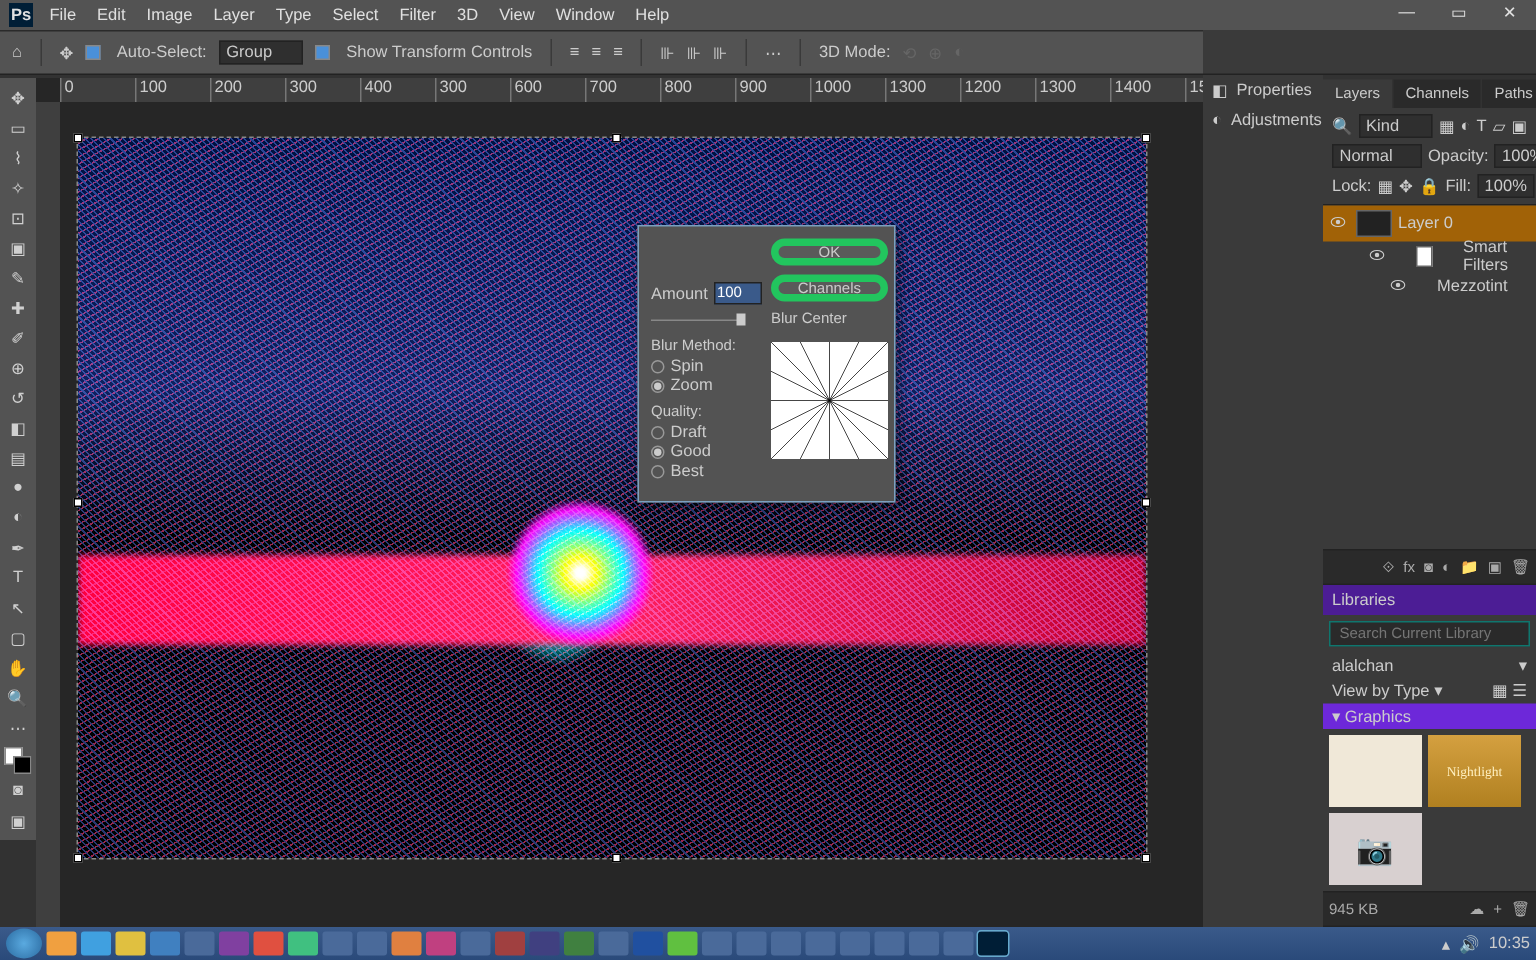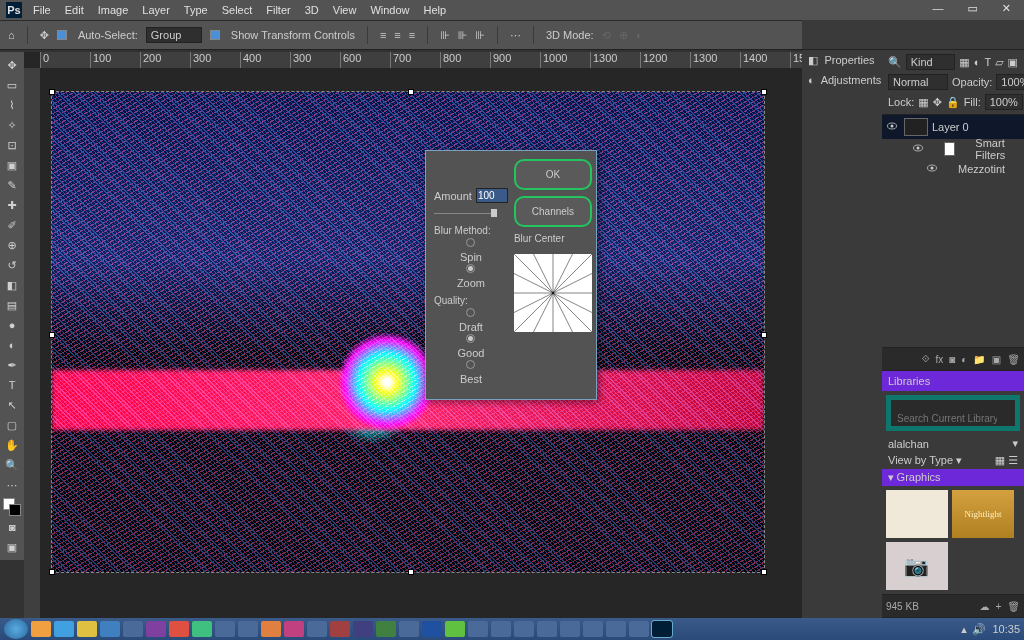--- a/index.html
+++ b/index.html
@@ -38,48 +38,48 @@
 .rightpanels{position:absolute;right:0;top:20px;width:222px;bottom:22px;background:#3a3a3a;display:flex;flex-direction:column;}
 .collapsed-bar{height:30px;border-bottom:1px solid #222;}
 .panel-tabs{display:flex;background:#323232;height:22px;align-items:flex-end;}
 .panel-tabs span{padding:4px 8px;font-size:10px;background:#2a2a2a;margin-right:1px;}
 .panel-tabs span.active{background:#3a3a3a;}
 .layers-opts{padding:4px 6px;display:flex;flex-direction:column;gap:4px;font-size:10px;}
 .row{display:flex;align-items:center;gap:4px;}
 .sel{border:1px solid #222;background:#2f2f2f;padding:1px 4px;height:16px;display:flex;align-items:center;flex:1;}
 .layer-list{flex:0 0 auto;background:#3a3a3a;border-top:1px solid #222;}
 .layer{display:flex;align-items:center;height:24px;gap:4px;padding:0 4px;}
-.layer.active{background:#0f172a;}
+.layer.active{background:#a16207;}
 .eye{width:14px;height:14px;}
 .eye svg{width:12px;height:12px;fill:#ccc;}
 .thumb{width:24px;height:18px;background:#222;border:1px solid #666;}
 .sublayer{padding-left:30px;font-size:10px;height:20px;display:flex;align-items:center;gap:20px;}
-.lib-tabs{background:#6d28d9;height:20px;display:flex;align-items:center;padding:0 6px;font-size:10px;text-align:right;}
+.lib-tabs{background:#4c1d95;height:20px;display:flex;align-items:center;padding:0 6px;font-size:10px;text-align:right;}
 .lib-search{padding:4px;}
-.lib-search input{width:100%;background:#2a2a2a;border:5px solid #0f766e;padding:13px 18px 2px 6px;font-size:10px;color:#888;}
+.lib-search input{width:100%;background:#2a2a2a;border:1px solid #0f766e;padding:2px 18px 2px 6px;font-size:10px;color:#888;}
 .lib-row{padding:2px 6px;font-size:10px;display:flex;align-items:center;justify-content:space-between;}
 .lib-grid{display:flex;flex-wrap:wrap;gap:4px;padding:4px;align-items:flex-end;}
 .lib-item{width:62px;height:48px;background:#eee;}
 .dialog{position:absolute;left:425px;top:150px;width:172px;background:#535353;border:1px solid #7aa0c0;box-shadow:2px 2px 8px rgba(0,0,0,.5);}
 .dlg-title{background:linear-gradient(#585858,#4a4a4a);height:18px;display:flex;align-items:center;justify-content:space-between;padding:0 4px;font-size:10px;border-bottom:1px solid #666;}
 .dlg-close{width:14px;height:12px;background:#c04030;color:#fff;text-align:center;font-size:9px;line-height:12px;}
 .dlg-body{padding:8px;display:flex;gap:6px;}
 .dlg-left{flex:1;font-size:10px;margin-top:29px;}
 .dlg-field{display:flex;align-items:center;gap:4px;margin-bottom:6px;}
 .dlg-field input{width:32px;background:#3a5a8a;border:1px solid #222;color:#fff;font-size:10px;padding:1px;}
 .dlg-slider{width:60px;height:10px;position:relative;margin-bottom:6px;}
 .dlg-slider::before{content:"";position:absolute;top:4px;left:0;right:0;height:1px;background:#888;}
 .dlg-slider .thumb-s{position:absolute;right:-3px;top:0;width:6px;height:8px;background:#ccc;}
 .dlg-group{margin-bottom:6px;}
 .dlg-group .hdr{font-size:10px;margin-bottom:2px;}
-.radio{display:flex;align-items:center;gap:4px;font-size:10px;margin:1px 0;flex-direction:column;}
+.radio{display:flex;align-items:center;gap:4px;font-size:10px;margin:1px 0;}
 .radio .r{width:9px;height:9px;border-radius:50%;border:1px solid #999;display:inline-flex;align-items:center;justify-content:center;}
 .radio .r.on::after{content:"";width:5px;height:5px;background:#ccc;border-radius:50%;}
 .dlg-right{width:80px;display:flex;flex-direction:column;gap:6px;}
-.dlg-btn{background:#5a5a5a;border:2px solid #22c55e;border-radius:10px;height:31px;display:flex;align-items:center;justify-content:center;font-size:10px;}
+.dlg-btn{background:#5a5a5a;border:5px solid #22c55e;border-radius:10px;height:18px;display:flex;align-items:center;justify-content:center;font-size:10px;}
 .blur-center{width:78px;height:78px;background:#fff;margin-top:4px;position:relative;}
 .blur-center svg{width:100%;height:100%;}
 .mini-icons{position:absolute;left:808px;top:50px;width:28px;display:flex;flex-direction:column;gap:2px;padding-top:4px;}
 .panel-strip{height:24px;background:#2a2a2a;border-top:1px solid #222;border-bottom:1px solid #222;display:flex;align-items:center;justify-content:flex-end;gap:6px;padding:0 4px;}
 .panel-strip span{font-size:10px;color:#aaa;}
 .prop-row{height:20px;display:flex;align-items:center;gap:6px;padding:0 6px;font-size:10px;}
 .taskbar{position:absolute;bottom:0;left:0;right:0;height:22px;background:linear-gradient(#3a5a8a,#2a4a7a);display:flex;align-items:center;padding:0 4px;gap:3px;}
 .tb-icon{width:20px;height:16px;background:#4a6a9a;border-radius:2px;}
 .tb-start{width:24px;height:20px;border-radius:50%;background:radial-gradient(circle,#5aaae0,#2a6aa0);}
 .tray{margin-left:auto;display:flex;align-items:center;gap:6px;font-size:10px;color:#fff;}
@@ -288,20 +288,25 @@
       <span>Properties</span>
     </div>
   <div class="prop-row">
       <span>◐</span>
       <span>Adjustments</span>
     </div>
   <div style="flex:1"></div>
 </div>
 
 <div class="rightpanels" style="right:0;top:50px;width:142px;bottom:22px">
+  <div class="panel-tabs">
+    <span class="active">Layers</span>
+    <span>Channels</span>
+    <span>Paths</span>
+  </div>
   <div class="layers-opts">
     <div class="row">
       <span>🔍</span>
       <span class="sel">Kind</span>
       <span>▦</span>
       <span>◐</span>
       <span>T</span>
       <span>▱</span>
       <span>▣</span>
     </div>

